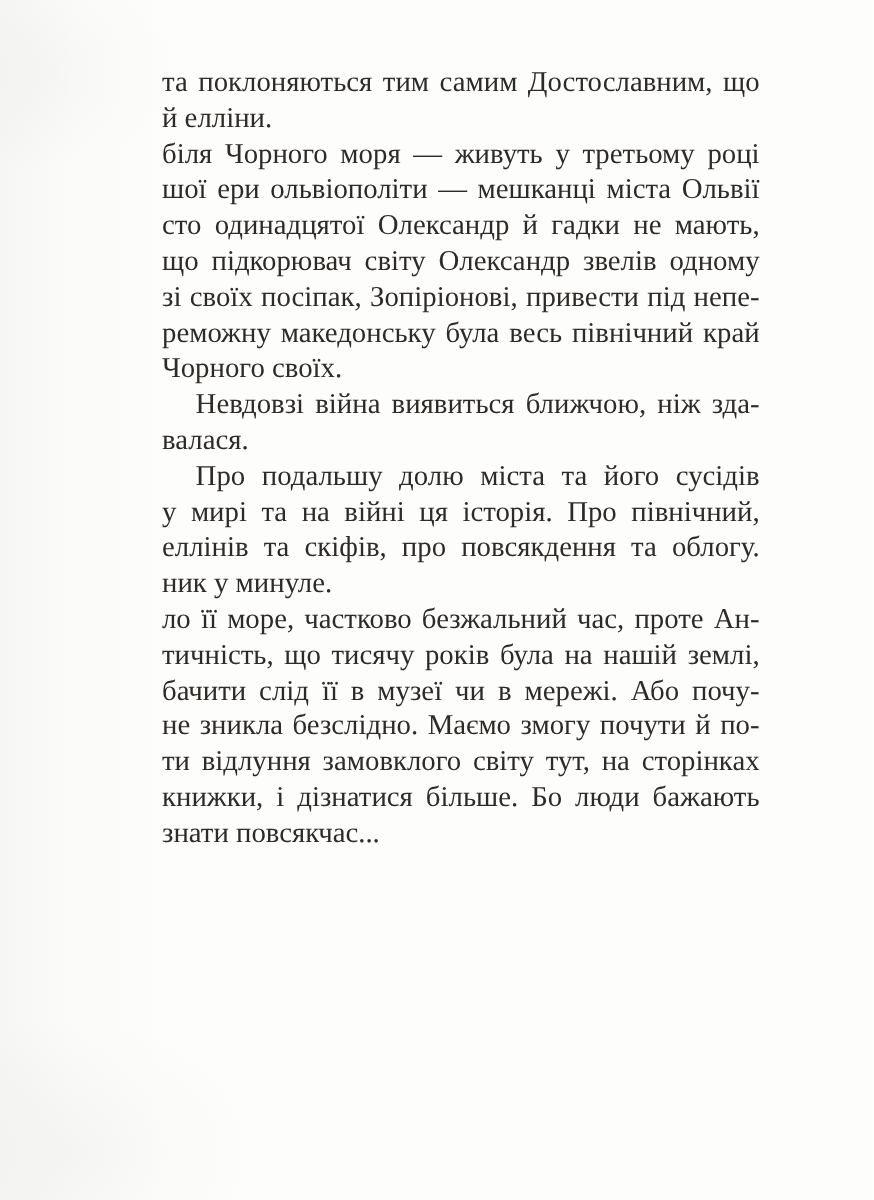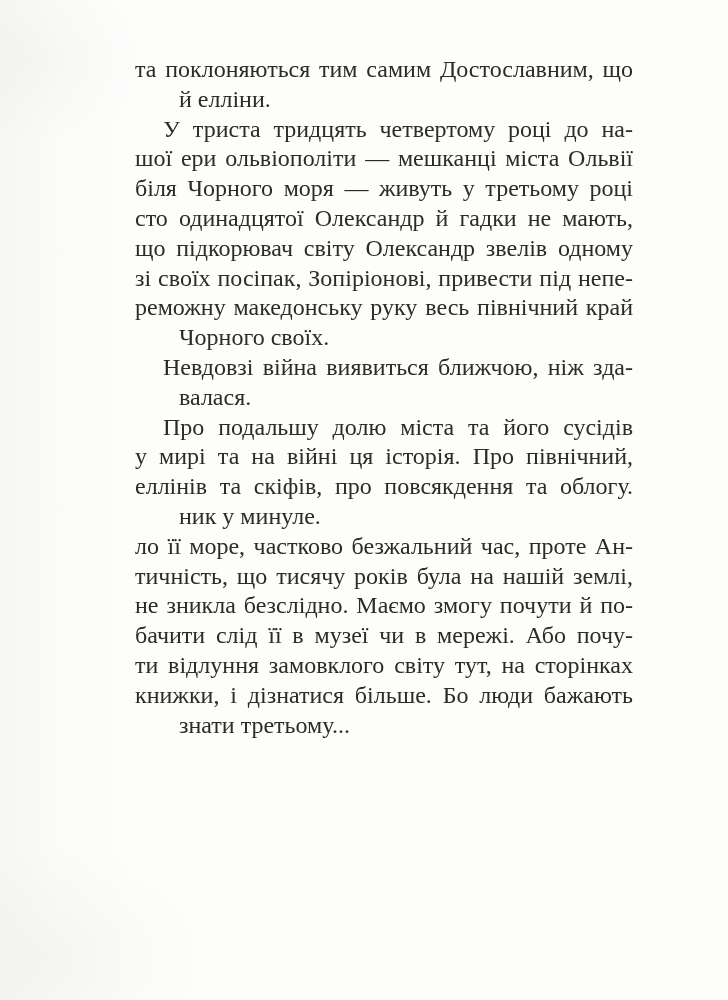--- a/index.html
+++ b/index.html
@@ -44,48 +44,46 @@
     line-height: 29.8px;
     white-space: normal;
   }
   .line.just {
     text-align: justify;
     text-align-last: justify;
   }
   .line.end {
     text-align: right;
     text-align-last: left;
-    margin-left: 44px;
   }
   .line.indent {
     padding-left: 28px;
   }
 </style>
 </head>
 <body>
 
 <div class="page" style="background: rgb(253, 253, 252);">
   <div class="text-block" style="color: rgb(45, 42, 39);">
       <div class="line just">та поклоняються тим самим Достославним, що</div>
       <div class="line end">й елліни.</div>
-      <div class="line just indent">У триста тридцять четвертому році до на-</div>
+      <div class="line just">біля Чорного моря — живуть у третьому році</div>
       <div class="line just">шої ери ольвіополіти — мешканці міста Ольвії</div>
-      <div class="line just">біля Чорного моря — живуть у третьому році</div>
       <div class="line just">сто одинадцятої Олександр й гадки не мають,</div>
       <div class="line just">що підкорювач світу Олександр звелів одному</div>
       <div class="line just">зі своїх посіпак, Зопіріонові, привести під непе-</div>
-      <div class="line just">реможну македонську руку весь північний край</div>
+      <div class="line just">реможну македонську була весь північний край</div>
       <div class="line end">Чорного своїх.</div>
       <div class="line just indent">Невдовзі війна виявиться ближчою, ніж зда-</div>
       <div class="line end">валася.</div>
       <div class="line just indent">Про подальшу долю міста та його сусідів</div>
       <div class="line just">у мирі та на війні ця історія. Про північний,</div>
       <div class="line just">еллінів та скіфів, про повсякдення та облогу.</div>
       <div class="line end">ник у минуле.</div>
       <div class="line just">ло її море, частково безжальний час, проте Ан-</div>
       <div class="line just">тичність, що тисячу років була на нашій землі,</div>
+      <div class="line just">бачити слід її в музеї чи в мережі. Або почу-</div>
       <div class="line just">не зникла безслідно. Маємо змогу почути й по-</div>
-      <div class="line just">бачити слід її в музеї чи в мережі. Або почу-</div>
       <div class="line just">ти відлуння замовклого світу тут, на сторінках</div>
       <div class="line just">книжки, і дізнатися більше. Бо люди бажають</div>
-      <div class="line end">знати третьому...</div>
+      <div class="line end">знати повсякчас...</div>
     </div>
 </div>
 
 </body></html>

